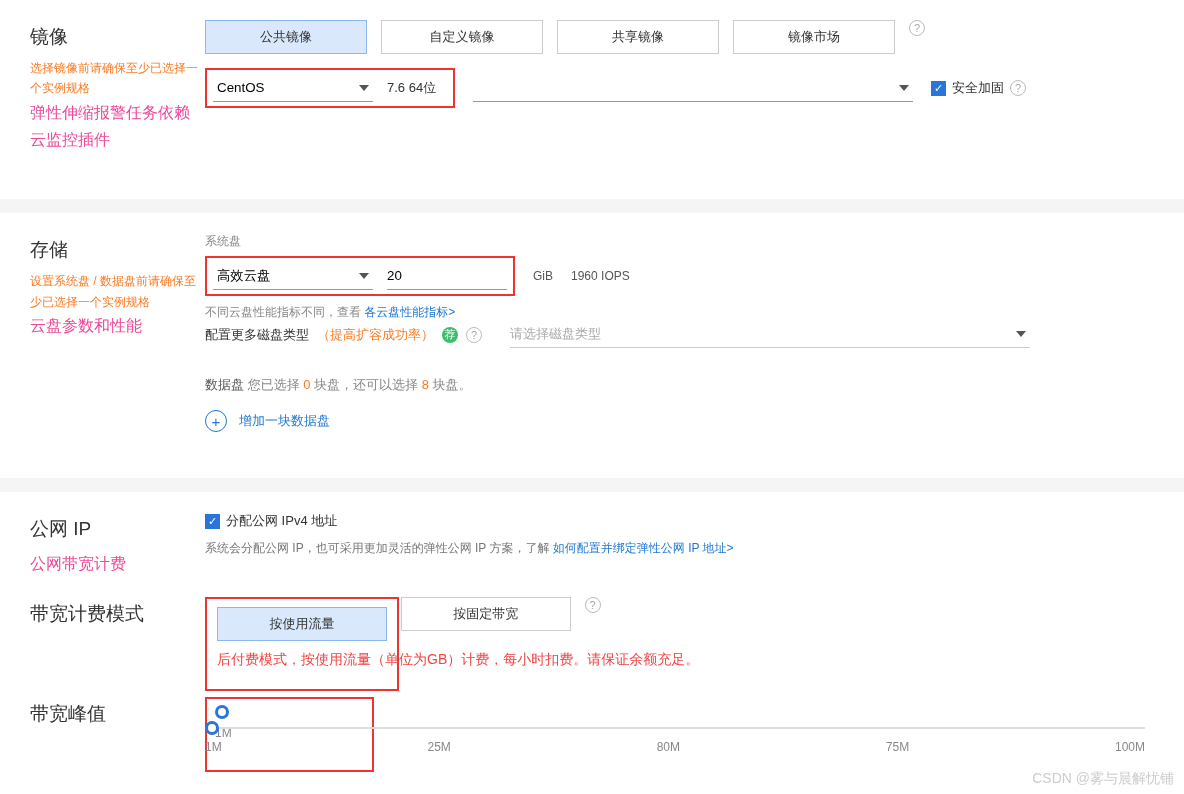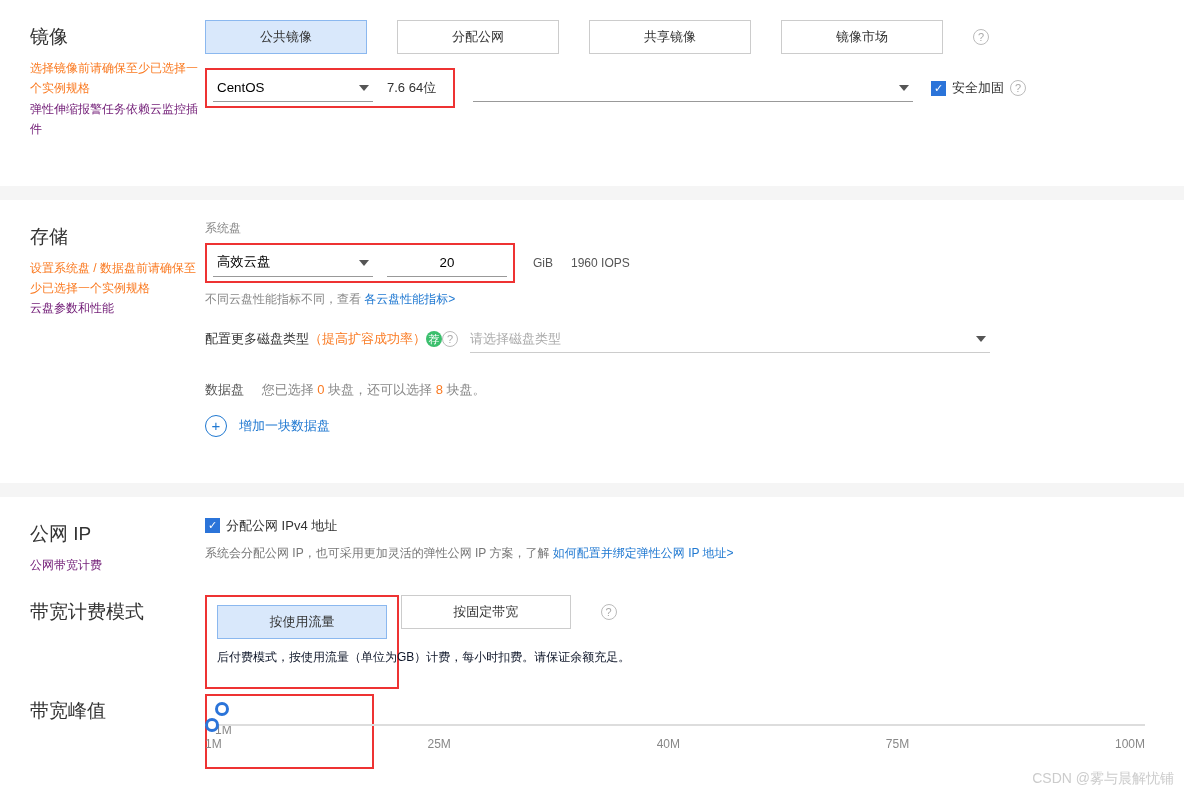--- a/index.html
+++ b/index.html
@@ -2,23 +2,23 @@
 <html><head>
 <meta charset="utf-8">
 <style>
 *{box-sizing:border-box;margin:0;padding:0;font-family:"Microsoft YaHei","PingFang SC",Arial,sans-serif}
 body{background:#f5f5f5;font-size:13px;color:#333;width:1184px}
 .panel{background:#fff;padding:20px 30px 30px 30px;margin-bottom:14px}
 .row{display:flex;align-items:flex-start;margin-bottom:16px}
 .lab{width:175px;flex-shrink:0;padding-top:4px}
 .lab .title{font-size:19px;color:#333;margin-bottom:8px}
 .lab .warn{font-size:12px;color:#fa7a22;line-height:1.7}
-.lab .hint{font-size:12px;color:#701a75;line-height:1.7}
+.lab .hint{font-size:16px;color:#ec4899;line-height:1.7}
 .content{flex:1}
-.tabs{display:flex;gap:30px;align-items:center}
+.tabs{display:flex;gap:14px;align-items:flex-start}
 .tab{width:162px;height:34px;border:1px solid #ccc;display:flex;align-items:center;justify-content:center;cursor:pointer;background:#fff;font-size:13px}
 .tab.active{background:#d9e8fb;border-color:#8bb8ef}
 .help{width:16px;height:16px;border:1px solid #bbb;border-radius:50%;color:#aaa;font-size:11px;display:inline-flex;align-items:center;justify-content:center;cursor:pointer}
 .selrow{display:flex;align-items:center;gap:18px;margin-top:14px}
 .underline-sel{border:none;border-bottom:1px solid #999;background:transparent;height:28px;padding:0 18px 0 4px;outline:none;position:relative}
 .dd{position:relative;display:inline-block}
 .caret{position:absolute;right:4px;top:50%;transform:translateY(-50%);width:0;height:0;border-left:5px solid transparent;border-right:5px solid transparent;border-top:6px solid #555;pointer-events:none}
 .redbox{border:2px solid #e33;padding:4px 6px;display:inline-flex;align-items:center;gap:14px}
 .chk{display:inline-flex;align-items:center;gap:6px}
 .chkbox{width:15px;height:15px;background:#2b74d9;border:1px solid #2b74d9;display:inline-flex;align-items:center;justify-content:center;color:#fff;font-size:11px;cursor:pointer}
@@ -27,36 +27,36 @@
 .link{color:#1f78d1;cursor:pointer}
 .orange{color:#fa7a22}
 .green-badge{display:inline-flex;width:16px;height:16px;background:#3bbf6d;color:#fff;border-radius:50%;align-items:center;justify-content:center;font-size:11px}
 .disk-select{width:520px;border-bottom:1px solid #ccc;color:#aaa;padding:4px 0;position:relative}
 .plus-btn{width:22px;height:22px;border:1px solid #1f78d1;border-radius:50%;color:#1f78d1;display:inline-flex;align-items:center;justify-content:center;font-size:15px;cursor:pointer}
 .slider{position:relative;height:40px;margin-top:6px}
 .slider-track{position:absolute;top:7px;left:0;right:0;height:2px;background:#ddd}
 .slider-thumb{position:absolute;top:1px;left:0;width:14px;height:14px;border:3px solid #2b74d9;background:#fff;border-radius:50%;cursor:pointer}
 .slider-ticks{display:flex;justify-content:space-between;font-size:12px;color:#888;padding-top:20px}
 .watermark{position:fixed;right:10px;bottom:6px;color:#ccc;font-size:14px}
-input.numin{border:none;border-bottom:1px solid #999;width:120px;text-align:center;outline:none;height:28px}
+input.numin{border:none;border-bottom:1px solid #999;width:120px;outline:none;height:28px}
 </style>
 </head>
 <body>
 
 <div class="panel">
  <div class="row">
   <div class="lab">
     <div class="title">镜像</div>
     <div class="warn">选择镜像前请确保至少已选择一个实例规格</div>
     <div class="hint">弹性伸缩报警任务依赖云监控插件</div>
   </div>
   <div class="content">
     <div class="tabs">
       <div class="tab active">公共镜像</div>
-      <div class="tab">分配公网</div>
+      <div class="tab">自定义镜像</div>
       <div class="tab">共享镜像</div>
       <div class="tab">镜像市场</div>
       <span class="help">?</span>
     </div>
     <div class="selrow">
       <span class="redbox">
         <span class="dd" style="width:160px">
           <input class="underline-sel" style="width: 160px;" value="CentOS">
           <span class="caret"></span>
         </span>
@@ -93,33 +93,33 @@
         </span>
         <input class="numin" value="20" style="">
       </span>
       <span class="unit">GiB</span>
       <span class="unit">1960 IOPS</span>
     </div>
     <div style="margin-top:8px;font-size:12px;color:#888">
       <span>不同云盘性能指标不同，查看 </span>
       <span class="link">各云盘性能指标&gt;</span>
     </div>
-    <div style="margin-top:18px;display:flex;align-items:center;">
+    <div style="display:flex;align-items:center;gap:8px">
       <span>配置更多磁盘类型</span>
       <span class="orange">（提高扩容成功率）</span>
       <span class="green-badge">荐</span>
       <span class="help">?</span>
       <span style="width:12px"></span>
       <span class="disk-select">
         <span>请选择磁盘类型</span>
         <span class="caret" style="right:4px"></span>
       </span>
     </div>
     <div style="margin-top:28px;font-size:13px">
-      <span style="color:#555;margin-right:14px">数据盘</span>
+      <span style="color:#555;">数据盘</span>
       <span style="color:#888">
         <span>您已选择 </span><span class="orange">0</span><span> 块盘，还可以选择 </span><span class="orange">8</span><span> 块盘。</span>
       </span>
     </div>
     <div style="margin-top:16px;display:flex;align-items:center;gap:12px">
       <span class="plus-btn">+</span>
       <span class="link">增加一块数据盘</span>
     </div>
   </div>
  </div>
@@ -152,40 +152,40 @@
       <div class="tabs">
         <div class="tab active" style="width:170px">按使用流量</div>
       </div>
     </span>
     <span style="display:inline-block;vertical-align:top;margin-left:-2px">
       <div class="tabs">
         <div class="tab" style="width:170px">按固定带宽</div>
         <span class="help">?</span>
       </div>
     </span>
-    <div style="margin-top:-40px;margin-left:12px;font-size:12px;color:#0f172a;position:relative;z-index:2;width:520px">后付费模式，按使用流量（单位为GB）计费，每小时扣费。请保证余额充足。</div>
+    <div style="margin-top:-40px;margin-left:12px;font-size:14px;color:#ef4444;position:relative;z-index:2;width:520px">后付费模式，按使用流量（单位为GB）计费，每小时扣费。请保证余额充足。</div>
   </div>
  </div>
 
  <div class="row" style="margin-top:28px">
   <div class="lab">
     <div class="title">带宽峰值</div>
   </div>
   <div class="content">
     <span class="redbox" style="display:inline-block;padding:6px 140px 30px 8px;margin-bottom:10px">
       <span style="display:inline-block;width:14px;height:14px;border:3px solid #2b74d9;background:#fff;border-radius:50%"></span>
       <div style="font-size:12px;color:#888;margin-top:4px">1M</div>
     </span>
     <div class="slider" style="margin-top:-62px;width:940px">
       <div class="slider-track"></div>
       <div class="slider-thumb"></div>
       <div class="slider-ticks">
         <span>1M</span>
         <span>25M</span>
-        <span>40M</span>
+        <span>80M</span>
         <span>75M</span>
         <span>100M</span>
       </div>
     </div>
   </div>
  </div>
 </div>
 
 <div class="watermark">CSDN @雾与晨解忧铺</div>
 

